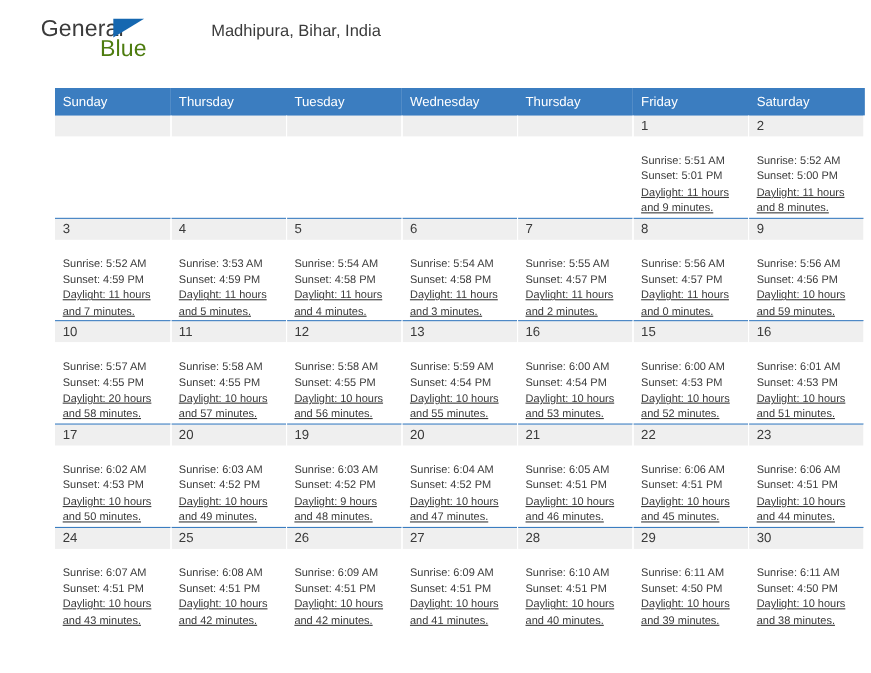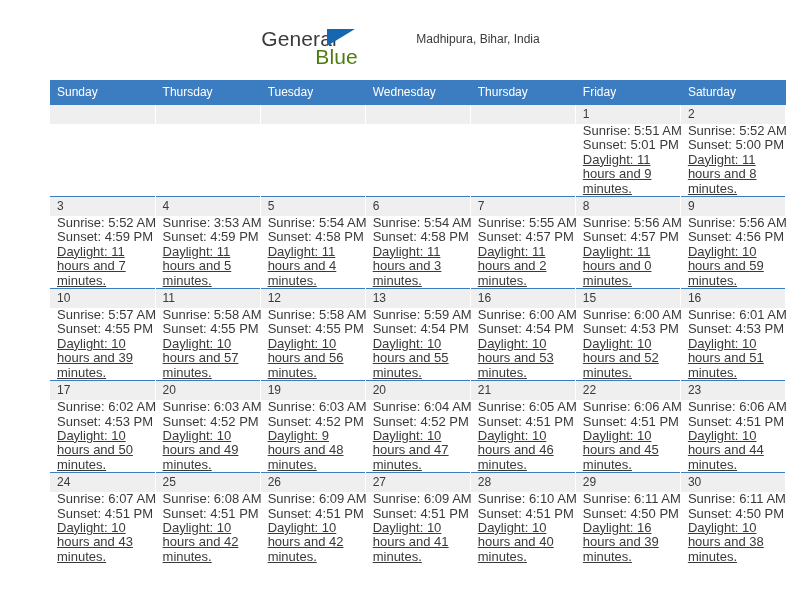--- a/index.html
+++ b/index.html
@@ -19,23 +19,23 @@
     width: 792px;
     height: 612px;
     box-sizing: border-box;
     padding: 0 28px;
   }
 
   
   .top {
     display: flex;
     align-items: flex-start;
-    justify-content: center;
+    justify-content: flex-start;
     height: 72px;
-    padding-top: 24px;
+    padding-top: 12px;
     box-sizing: border-box;
     gap: 14px;
   }
   .logo {
     position: relative;
     width: 150px;
     height: 48px;
     line-height: 1;
   }
   .logo-general {
@@ -68,21 +68,21 @@
     padding-top: 0;
   }
   .cal-title {
     font-size: 26px;
     font-weight: normal;
     color: #2f2f2f;
     line-height: 1.15;
     margin: 0;
   }
   .cal-sub {
-    font-size: 12px;
+    font-size: 15px;
     color: #3a3a3a;
     margin-top: 8px;
   }
 
   
   .calendar {
     margin-top: 8px;
     width: 736px;
     border-collapse: collapse;
     table-layout: fixed;
@@ -113,22 +113,22 @@
   }
   .daynum-bar {
     background: #efefef;
     height: 19px;
     padding: 2px 0 0 7px;
     box-sizing: border-box;
     font-size: 12px;
     color: #3a3a3a;
   }
   .cell-body {
-    padding: 0 5px 0 7px;
-    font-size: 13px;
+    padding: 16px 5px 0 7px;
+    font-size: 10px;
     line-height: 14.4px;
     color: #3a3a3a;
   }
   .cell-body div {
     white-space: nowrap;
   }
   .cell-body .daylight {
     white-space: normal;
     text-decoration: underline;
   }
@@ -255,21 +255,21 @@
               <div class="daylight">Daylight: 10 hours and 59 minutes.</div>
             </div>
           </td>
         </tr>
         <tr>
           <td class="">
             <div class="daynum-bar">10</div>
             <div class="cell-body">
               <div>Sunrise: 5:57 AM</div>
               <div>Sunset: 4:55 PM</div>
-              <div class="daylight">Daylight: 10 hours and 39 minutes.</div>
+              <div class="daylight">Daylight: 20 hours and 58 minutes.</div>
             </div>
           </td>
           <td class="">
             <div class="daynum-bar">11</div>
             <div class="cell-body">
               <div>Sunrise: 5:58 AM</div>
               <div>Sunset: 4:55 PM</div>
               <div class="daylight">Daylight: 10 hours and 57 minutes.</div>
             </div>
           </td>
@@ -411,21 +411,21 @@
               <div>Sunrise: 6:10 AM</div>
               <div>Sunset: 4:51 PM</div>
               <div class="daylight">Daylight: 10 hours and 40 minutes.</div>
             </div>
           </td>
           <td class="">
             <div class="daynum-bar">29</div>
             <div class="cell-body">
               <div>Sunrise: 6:11 AM</div>
               <div>Sunset: 4:50 PM</div>
-              <div class="daylight">Daylight: 16 hours and 39 minutes.</div>
+              <div class="daylight">Daylight: 10 hours and 39 minutes.</div>
             </div>
           </td>
           <td class="">
             <div class="daynum-bar">30</div>
             <div class="cell-body">
               <div>Sunrise: 6:11 AM</div>
               <div>Sunset: 4:50 PM</div>
               <div class="daylight">Daylight: 10 hours and 38 minutes.</div>
             </div>
           </td>

